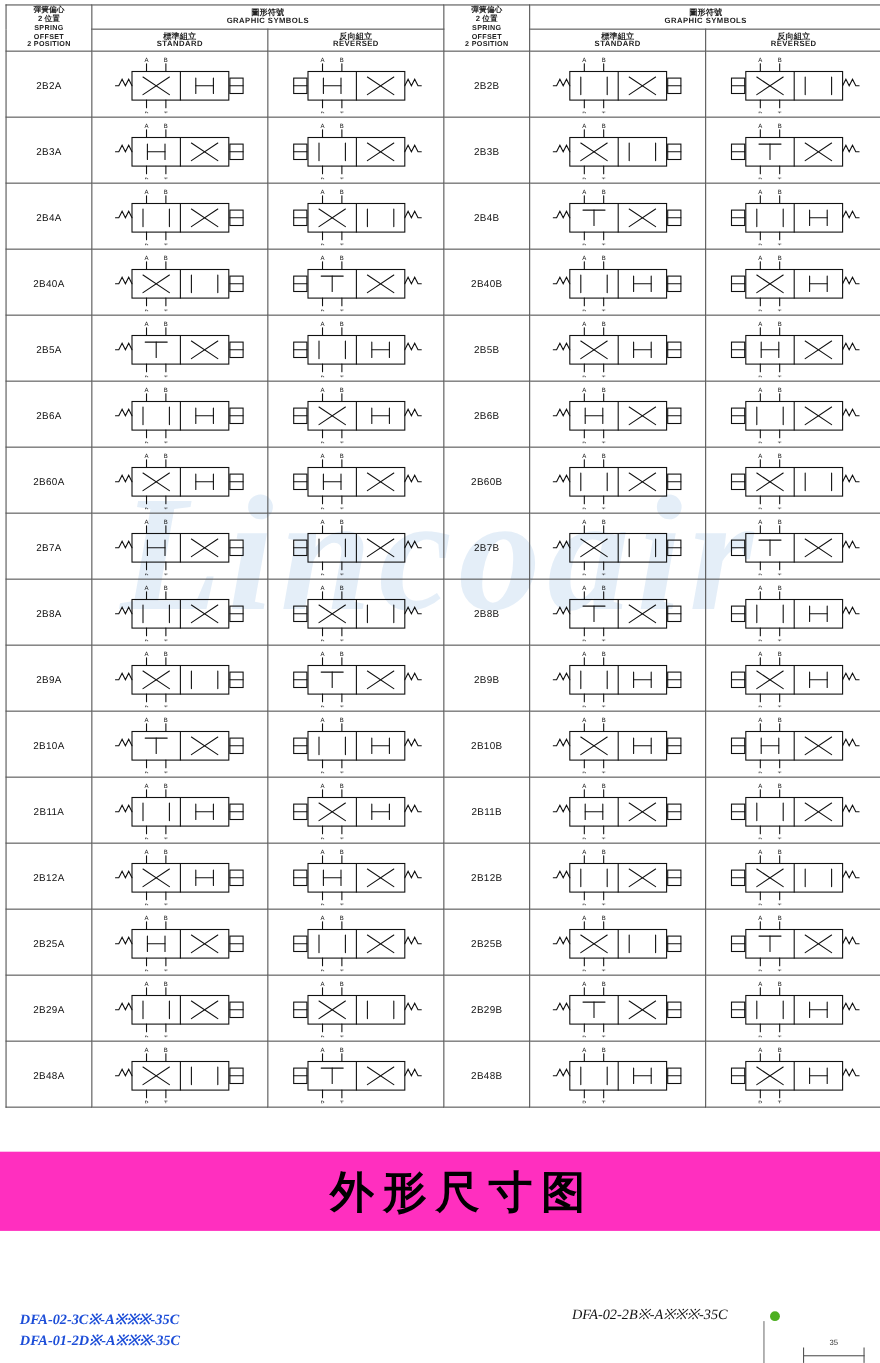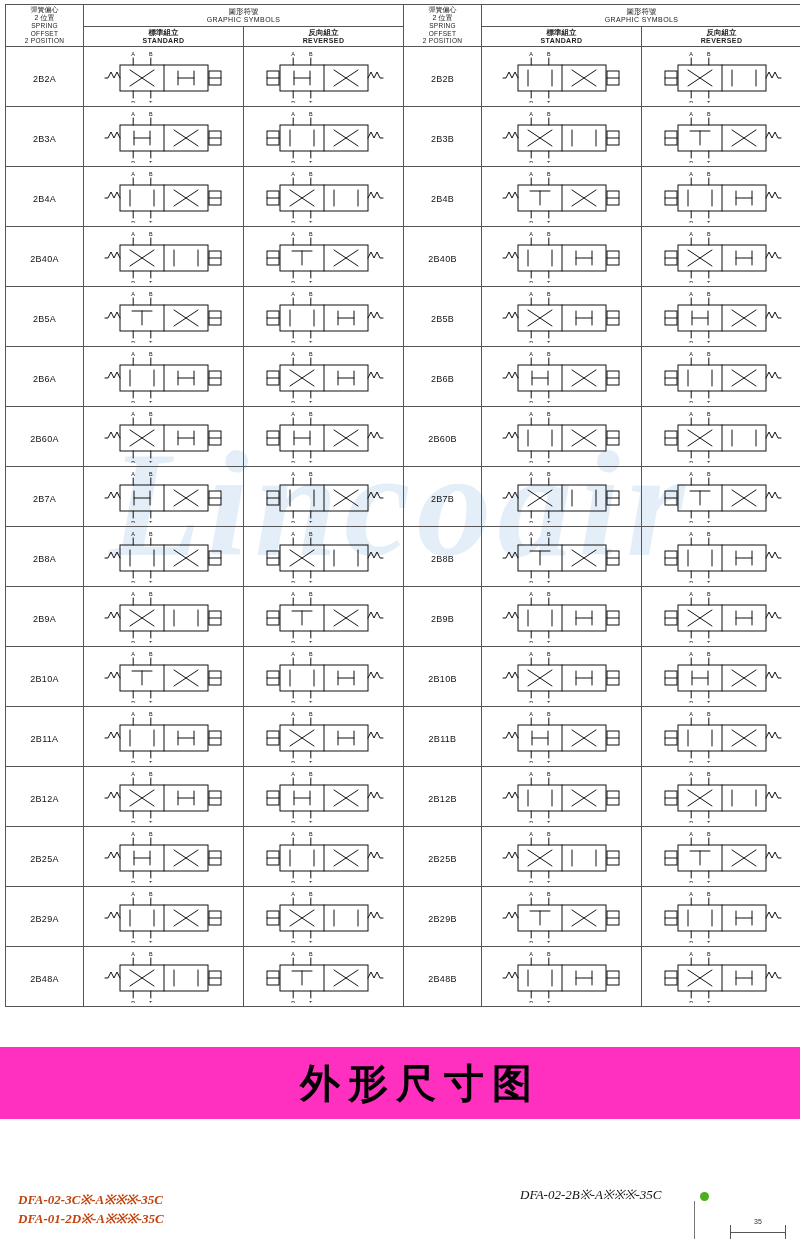--- a/index.html
+++ b/index.html
@@ -30,21 +30,21 @@
     border-collapse:collapse;table-layout:fixed;
     width:790px;margin:4px 5px 0 5px;position:relative;z-index:10;
   }
   table.symtable td,table.symtable th{
     border:1px solid #555;padding:0;vertical-align:middle;text-align:center;
     background:transparent;
   }
   .col-code{width:78px;}
   .col-sym{width:160px;}
 
-  .hdr-top{height:22px;font-size:7.5px;line-height:1.05;color:#222;font-weight:normal;}
+  .hdr-top{height:22px;font-size:7.5px;line-height:1.05;color:#222;font-weight:bold;}
   .hdr-sub{height:20px;font-size:7.5px;line-height:1.05;color:#222;font-weight:bold;margin-top:17px;}
   .hdr-cn{font-size:7.5px;}
   .hdr-en{font-size:7px;letter-spacing:.4px;}
 
   .spring-cell{font-size:6.5px;line-height:1.15;color:#222;padding:2px 1px;}
   .spring-cell .l1{font-size:7px;}
   .spring-cell .l2{font-size:7px;}
   .spring-cell .l3{font-size:6.5px;letter-spacing:.3px;}
 
   .code{font-size:9px;color:#111;letter-spacing:.3px;}
@@ -65,21 +65,21 @@
   .banner span{
     font-family:"DejaVu Sans", sans-serif;
     font-size:40px;font-weight:bold;color:#000;letter-spacing:8px;
   }
 
   
   .bottom{position:absolute;left:0;top:1115px;width:800px;height:124px;z-index:11;}
   .lbl-left{
     position:absolute;left:18px;top:72px;
     font-family:"Liberation Serif", serif;
-    font-style:italic;font-weight:bold;font-size:13px;color:#c2410c;line-height:1.45;
+    font-style:italic;font-weight:bold;font-size:13px;color:#1d4ed8;line-height:1.45;
   }
   .lbl-right{
     position:absolute;left:520px;top:66px;
     font-family:"Liberation Serif", serif;
     font-style:italic;font-weight:normal;font-size:13px;color:#111;
   }
   .green-dot{
     position:absolute;left:700px;top:73px;width:9px;height:9px;border-radius:50%;
     background:#4caf20;
   }

